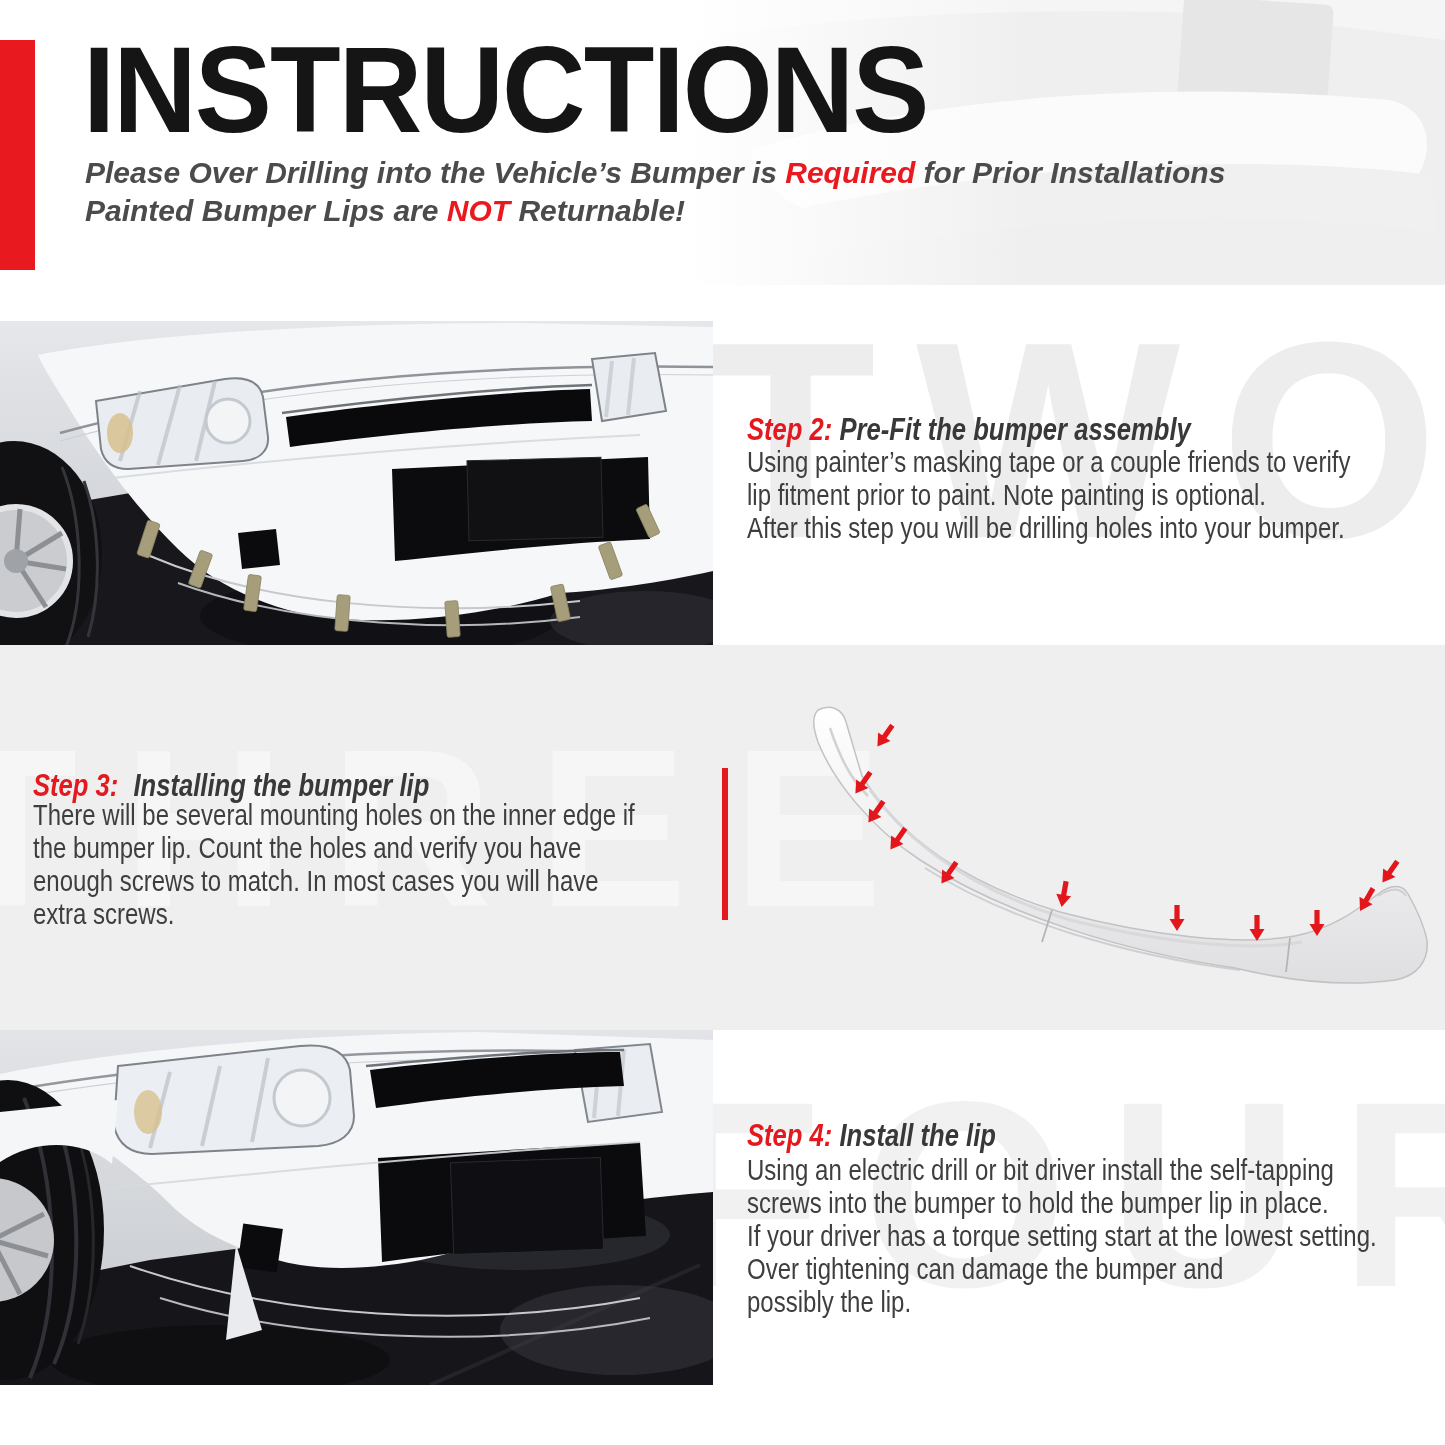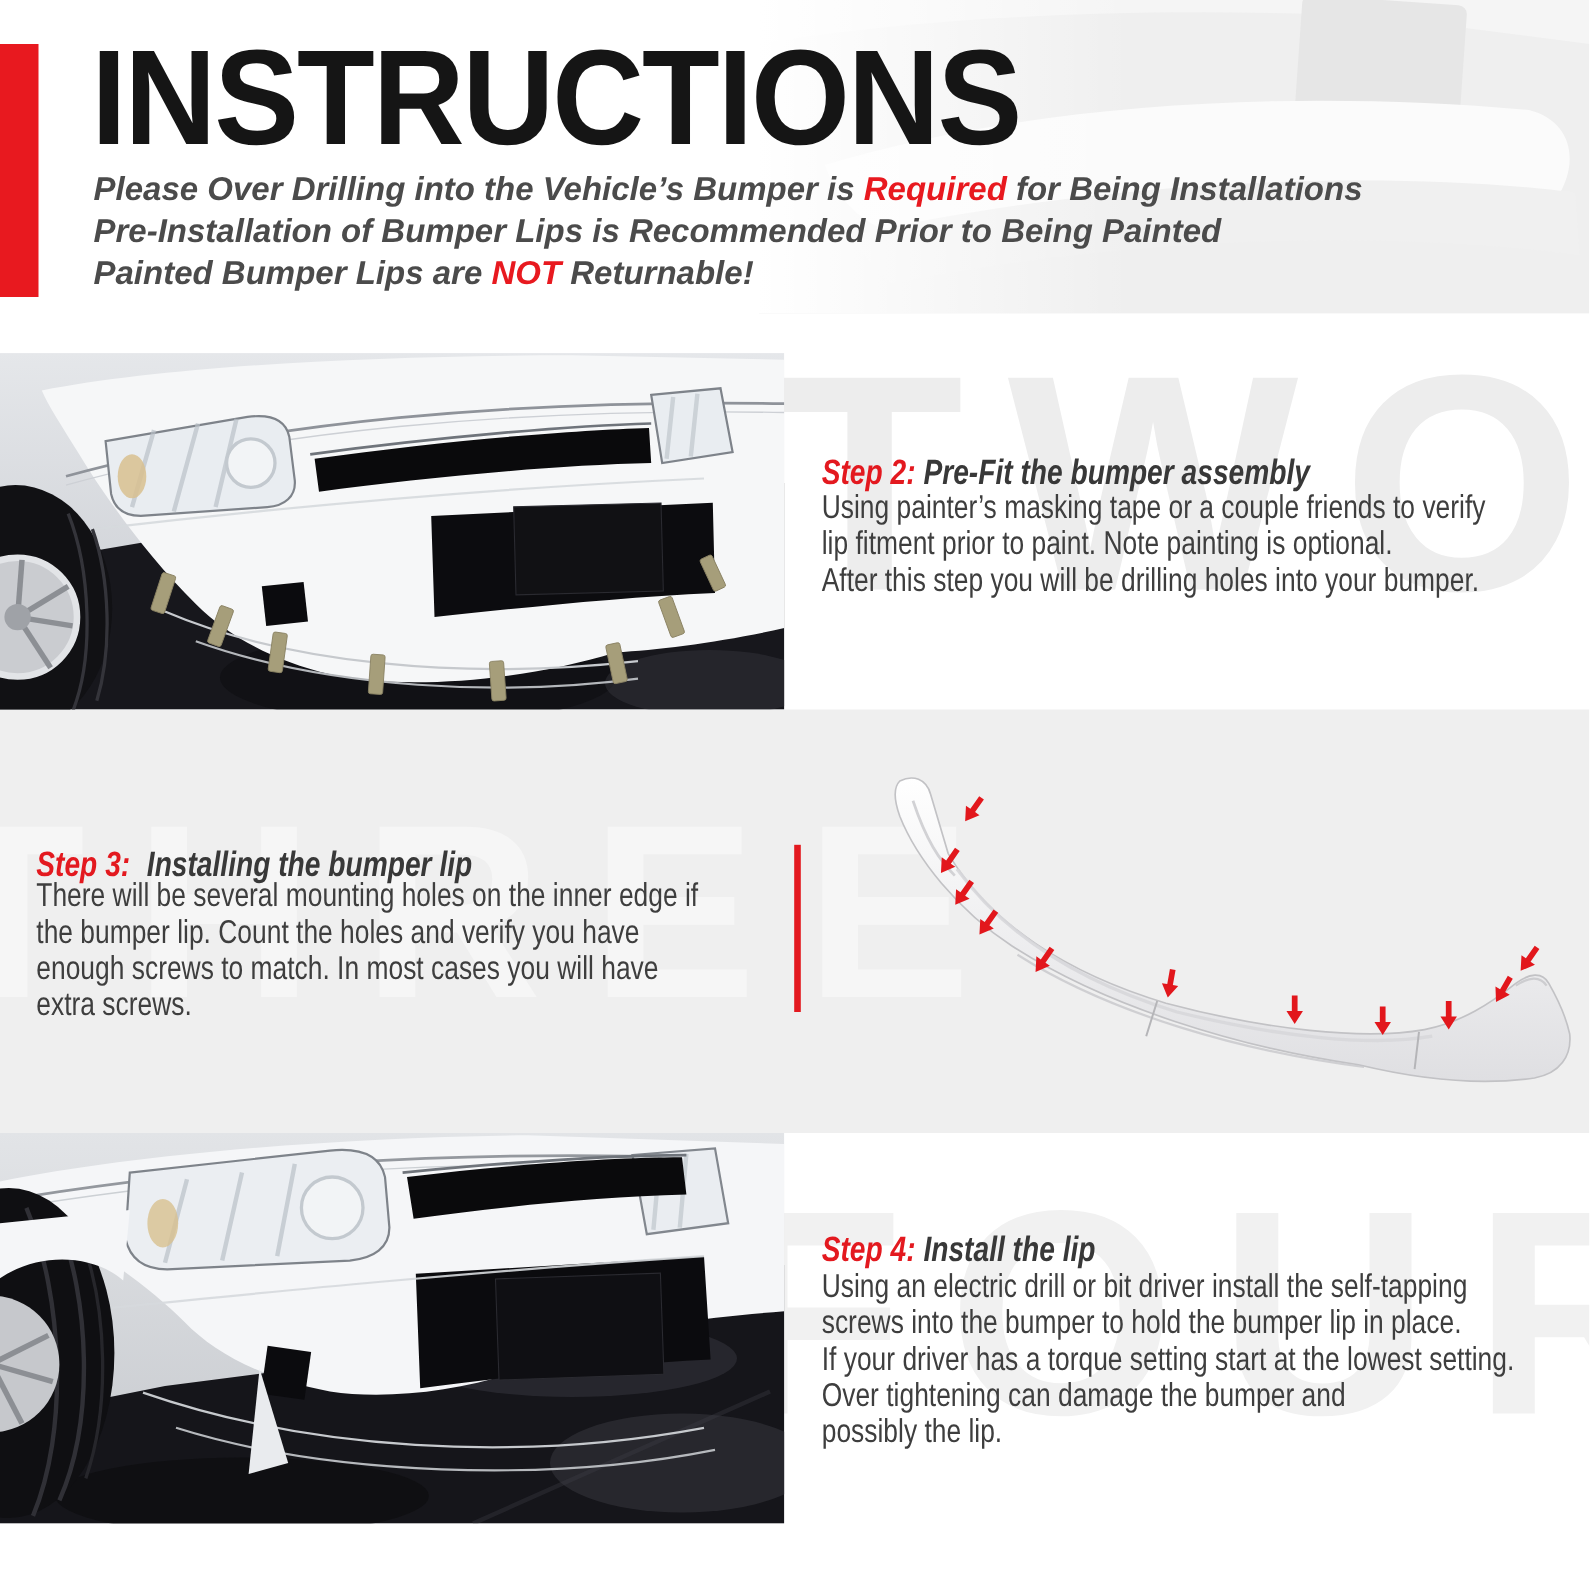--- a/index.html
+++ b/index.html
@@ -66,22 +66,21 @@
 
   <div class="abs band"></div>
 
   <div class="abs wm wm-two">TWO</div>
   <div class="abs wm wm-three">THREE</div>
   <div class="abs wm wm-four">FOUR</div>
 
   <div class="abs red-bar"></div>
   <div class="abs title">INSTRUCTIONS</div>
   <div class="abs notes">
-    <div class="note-line"><span>Please Over Drilling into the Vehicle’s Bumper is </span><span class="note-red">Required</span><span> for Being Installations</span></div>
-    <div class="note-line"><span>Pre-Installation of Bumper Lips is Recommended Prior to Being Painted</span><span class="note-red"></span><span></span></div>
+    <div class="note-line"><span>Please Over Drilling into the Vehicle’s Bumper is </span><span class="note-red">Required</span><span> for Prior Installations</span></div>
     <div class="note-line"><span>Painted Bumper Lips are </span><span class="note-red">NOT</span><span> Returnable!</span></div>
   </div>
 
   <svg class="abs photo1" viewBox="0 0 713 324" preserveAspectRatio="none">
     <defs>
       <linearGradient id="wall1" x1="0" y1="0" x2="0" y2="1">
         <stop offset="0" stop-color="#e5e7ea"></stop>
           <stop offset="1" stop-color="#c7cad0"></stop>
       </linearGradient>
     </defs>

